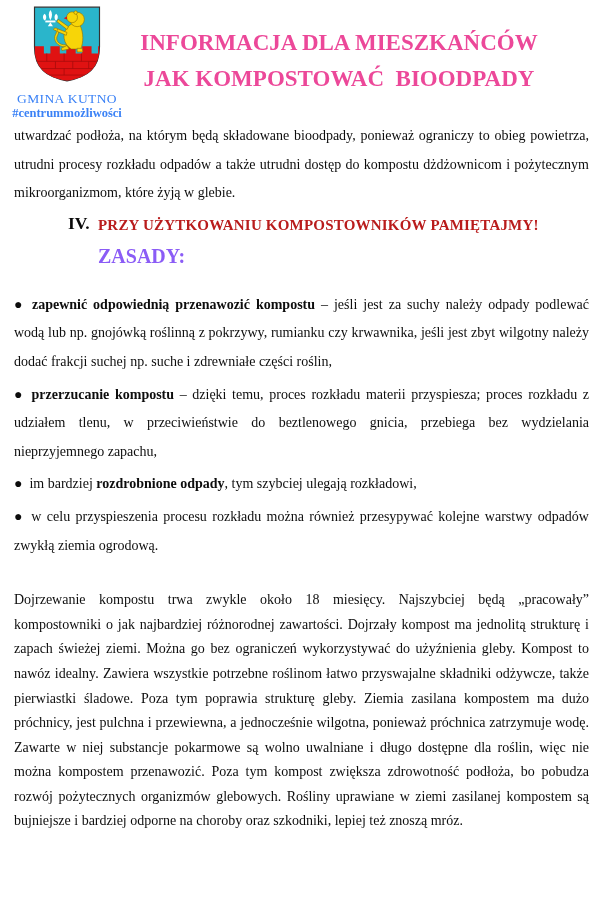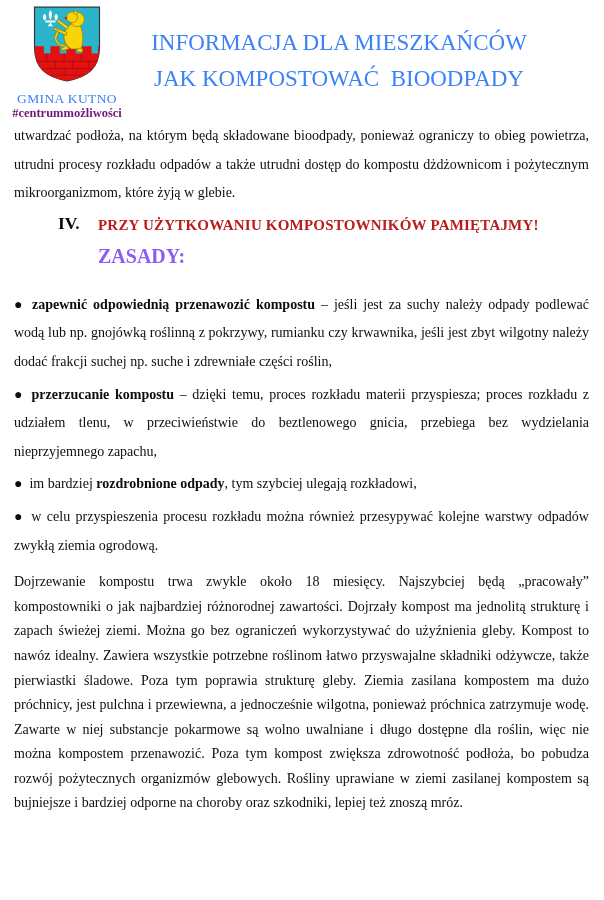--- a/index.html
+++ b/index.html
@@ -12,35 +12,35 @@
   }
   .page { width: 604px; height: 900px; position: relative; background: #fff; }
 
   
   .header { display: flex; align-items: flex-start; padding: 3px 10px 0 8px; height: 110px; box-sizing: border-box; }
   .logo-block { width: 118px; flex-shrink: 0; text-align: center; }
   .shield-svg { display: block; margin: 2px auto 0 auto; width: 74px; height: 78px; }
   .org-name { font-size: 13.5px; letter-spacing: 0.4px; color: #3b82f6; line-height: 15px; margin-top: 8px; }
   .org-tagline { font-size: 12.5px; font-weight: bold; line-height: 14px; }
   .titles { flex: 1; text-align: center; padding: 22px 42px 0 0; }
-  .title-line { font-size: 23px; font-weight: normal; line-height: 36px; white-space: pre-wrap; color: #3b82f6; }
+  .title-line { font-size: 23px; font-weight: bold; line-height: 36px; white-space: pre-wrap; color: #ec4899; }
 
   
   .doc-body { padding: 12px 15px 0 14px; }
   .body-text { font-size: 14px; line-height: 28.6px; text-align: justify; margin: 0; }
   .intro { margin-bottom: 2px; }
 
   .section-heading { position: relative; padding-left: 84px; margin: 0 0 18px 0; }
-  .section-number { position: absolute; left: 44px; top: 3px; font-size: 17.5px; font-weight: bold; color: #0a0a0a; }
+  .section-number { position: absolute; left: 54px; top: 3px; font-size: 17.5px; font-weight: bold; color: #0a0a0a; }
   .section-title { font-size: 15px; font-weight: bold; line-height: 30px; letter-spacing: 0.2px; }
   .section-subtitle { font-size: 20px; font-weight: bold; line-height: 33px; color: #8b5cf6; }
 
   .bullet { margin-bottom: 4px; }
   .bullet .marker { padding-right: 7px; }
-  .bullet-last { margin-bottom: 10px; }
+  .bullet-last { margin-bottom: 28px; }
   b { font-weight: bold; }
 
   .closing { margin-top: 8px; line-height: 24.6px; }
 </style>
 </head>
 <body>
 
 <div class="page">
 
   <div class="header">
@@ -94,21 +94,21 @@
           <circle cx="64" cy="20" r="10"></circle>
 
           <circle cx="57" cy="17" r="7.5"></circle>
 
           <circle cx="62" cy="10.5" r="2.4"></circle>
         </g>
 
         <path d="M50,16 L45.5,18.5 L50,20 Z" fill="#e01212" stroke="none"></path>
       </svg>
       <div class="org-name">GMINA KUTNO</div>
-      <div class="org-tagline" style="color: #701a75;">#centrummożliwości</div>
+      <div class="org-tagline" style="color: #3b82f6;">#centrummożliwości</div>
     </div>
 
     <div class="titles">
       <div class="title-line">INFORMACJA DLA MIESZKAŃCÓW</div>
       <div class="title-line">JAK KOMPOSTOWAĆ  BIOODPADY</div>
     </div>
   </div>
 
   <div class="doc-body">
 

